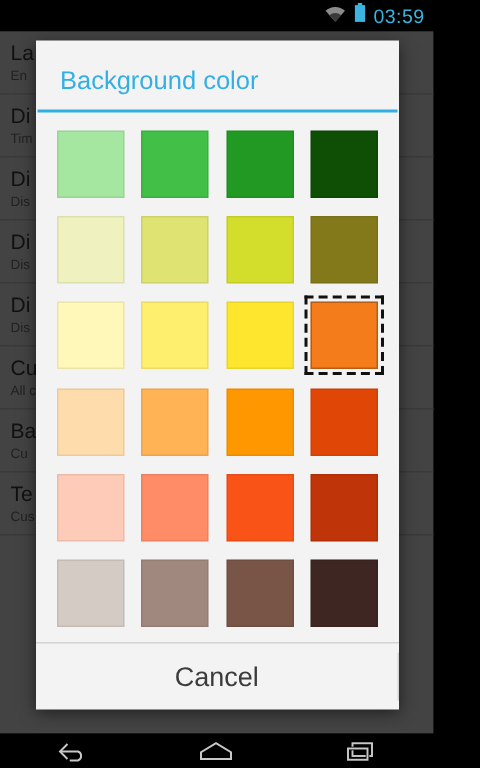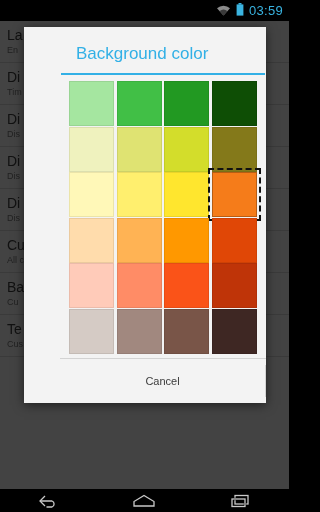--- a/index.html
+++ b/index.html
@@ -76,27 +76,26 @@
     height: 468px;
     background: rgba(0,0,0,0.45);
   }
 
   
   #dialog {
     position: absolute;
     left: 24px;
     top: 27px;
     width: 242px;
-    height: 376px;
+    height: 446px;
     background: #f3f3f3;
     box-sizing: border-box;
     box-shadow: 0 2px 10px rgba(0,0,0,0.55);
     display: flex;
     flex-direction: column;
-    padding-left: 36px;
   }
   #dialog-title {
     color: #32b0e6;
     font-size: 17px;
     padding: 17px 16px 9px 16px;
     line-height: 20px;
     white-space: nowrap;
   }
   #title-divider {
     height: 2px;
@@ -139,21 +138,21 @@
     border-top: 1px solid #d3d3d3;
     display: flex;
     align-items: stretch;
   }
   .dlg-btn {
     flex: 1 1 50%;
     display: flex;
     align-items: center;
     justify-content: center;
     color: #3c3c3c;
-    font-size: 11px;
+    font-size: 18px;
     background: transparent;
     border: none;
     cursor: pointer;
     font-family: "Liberation Sans", sans-serif;
   }
   #btn-divider {
     width: 1px;
     background: #d3d3d3;
     margin: 6px 0;
   }

